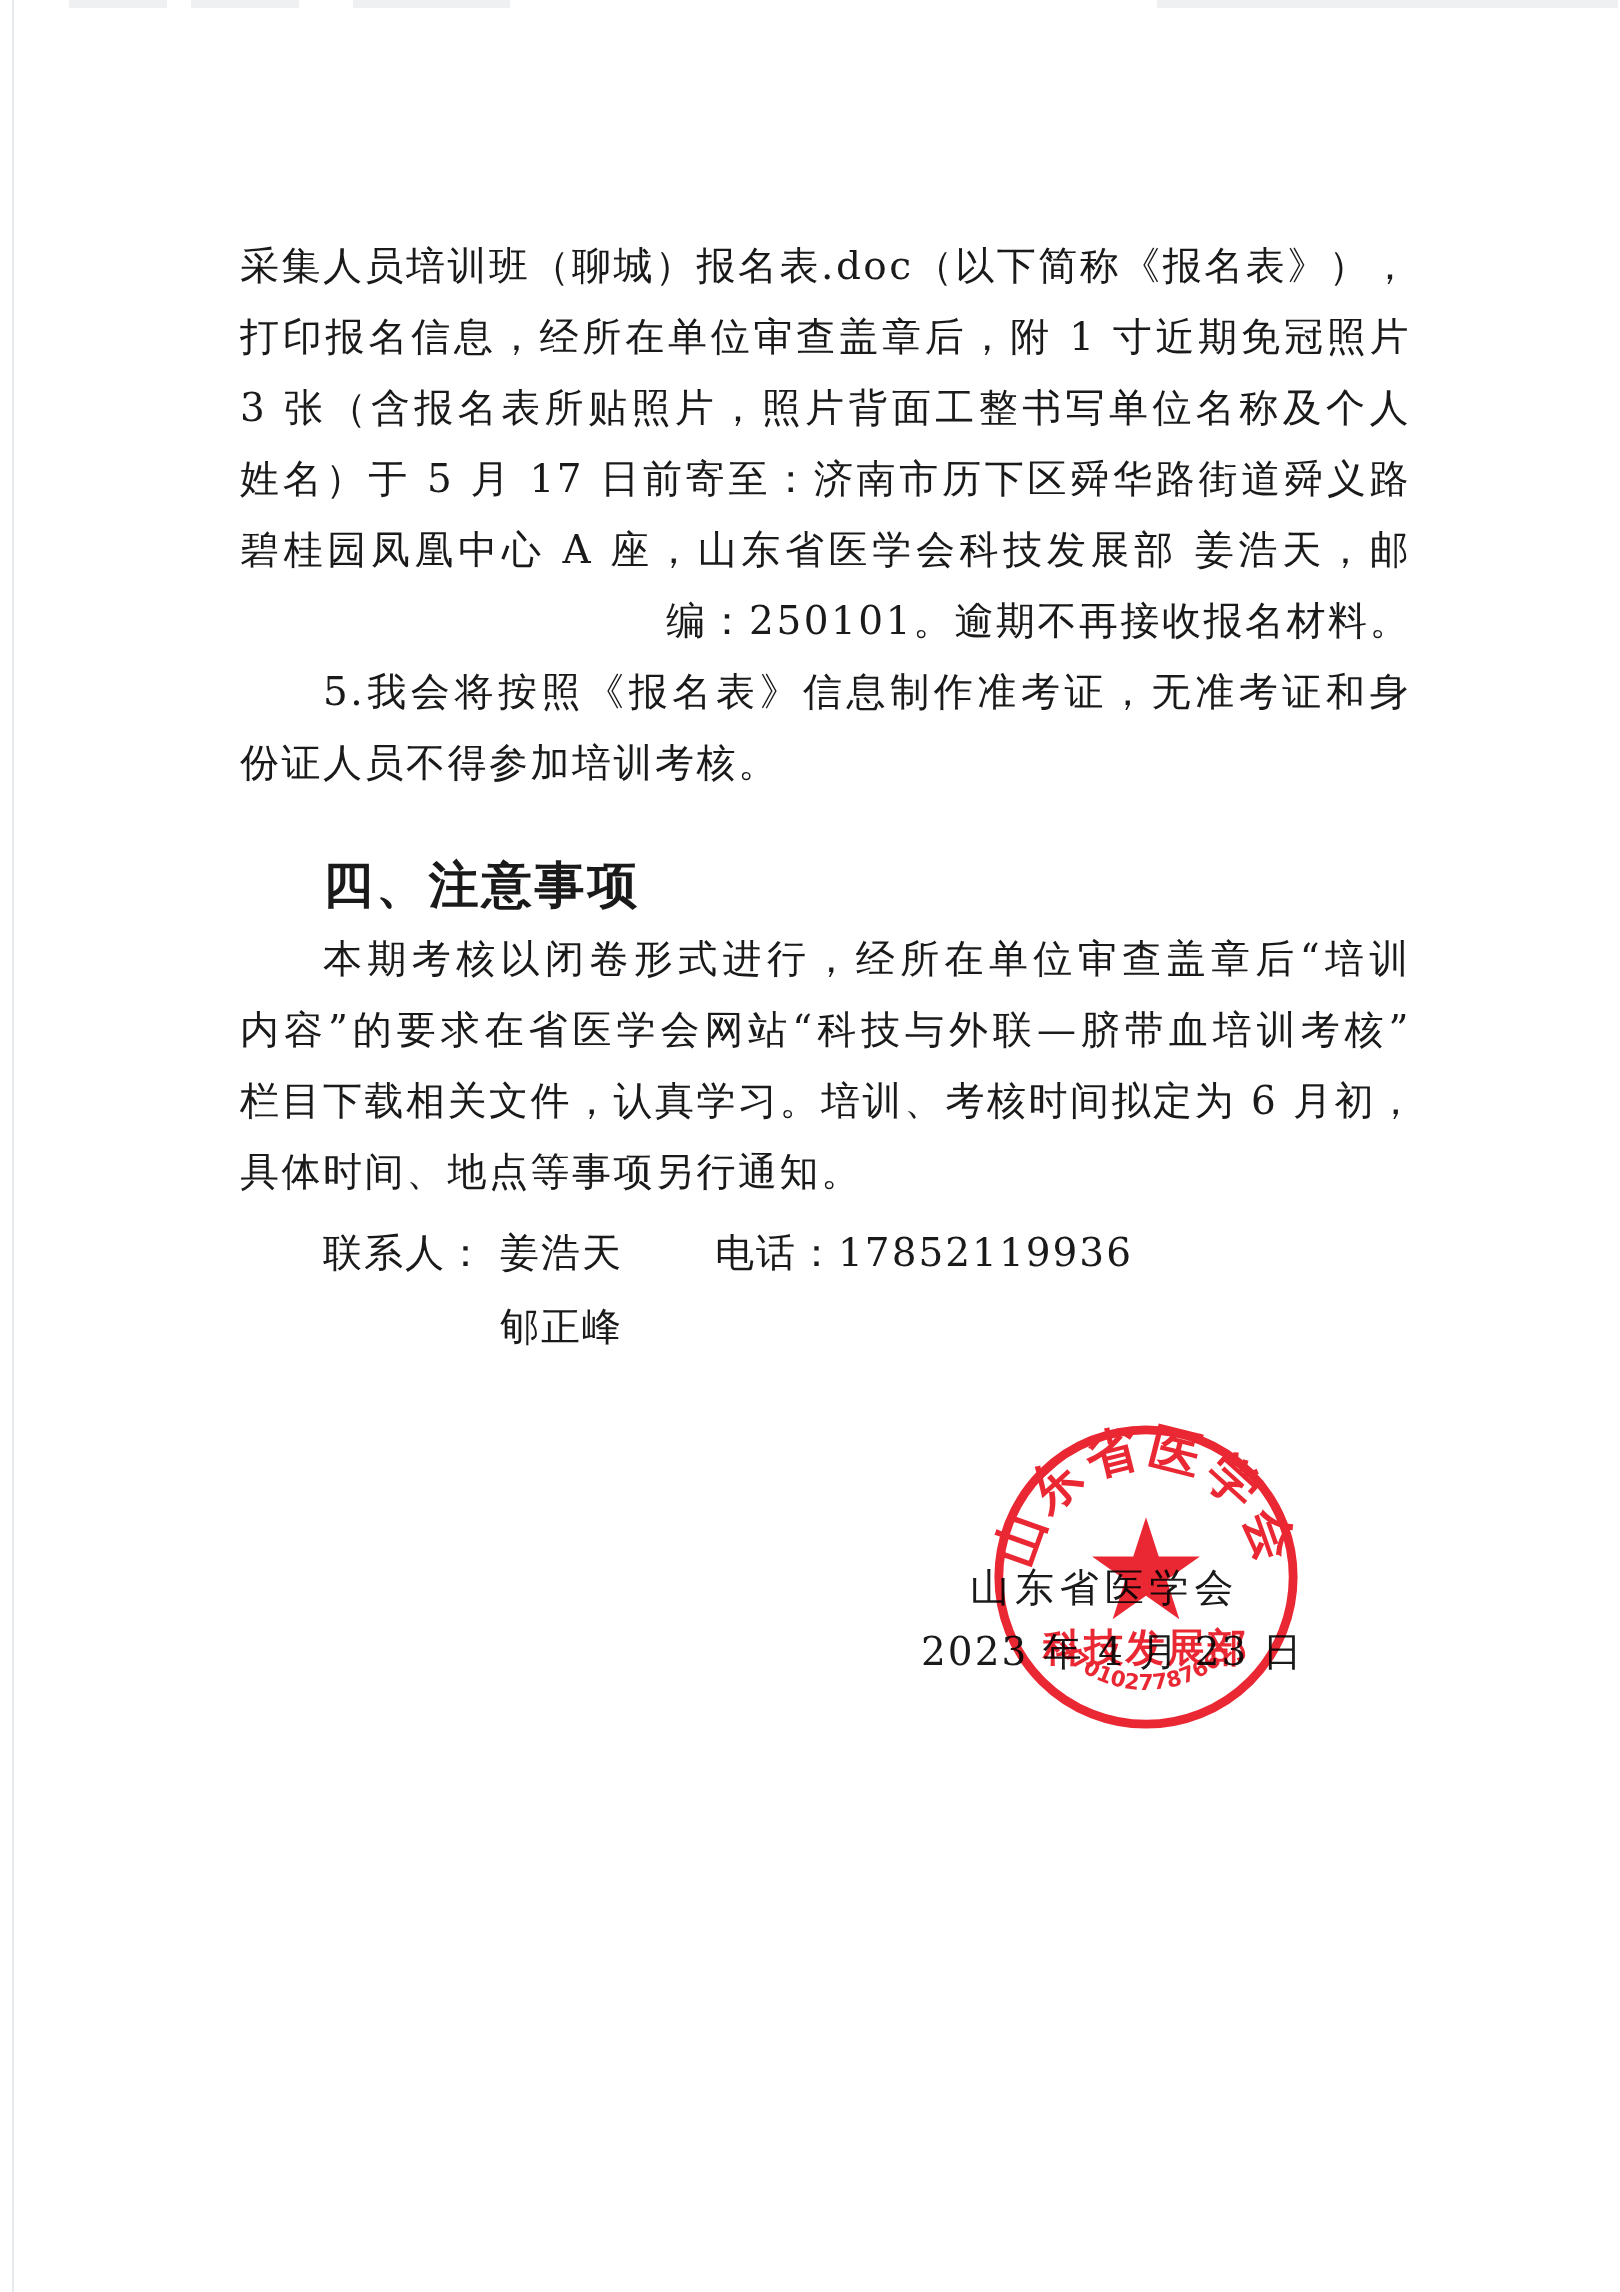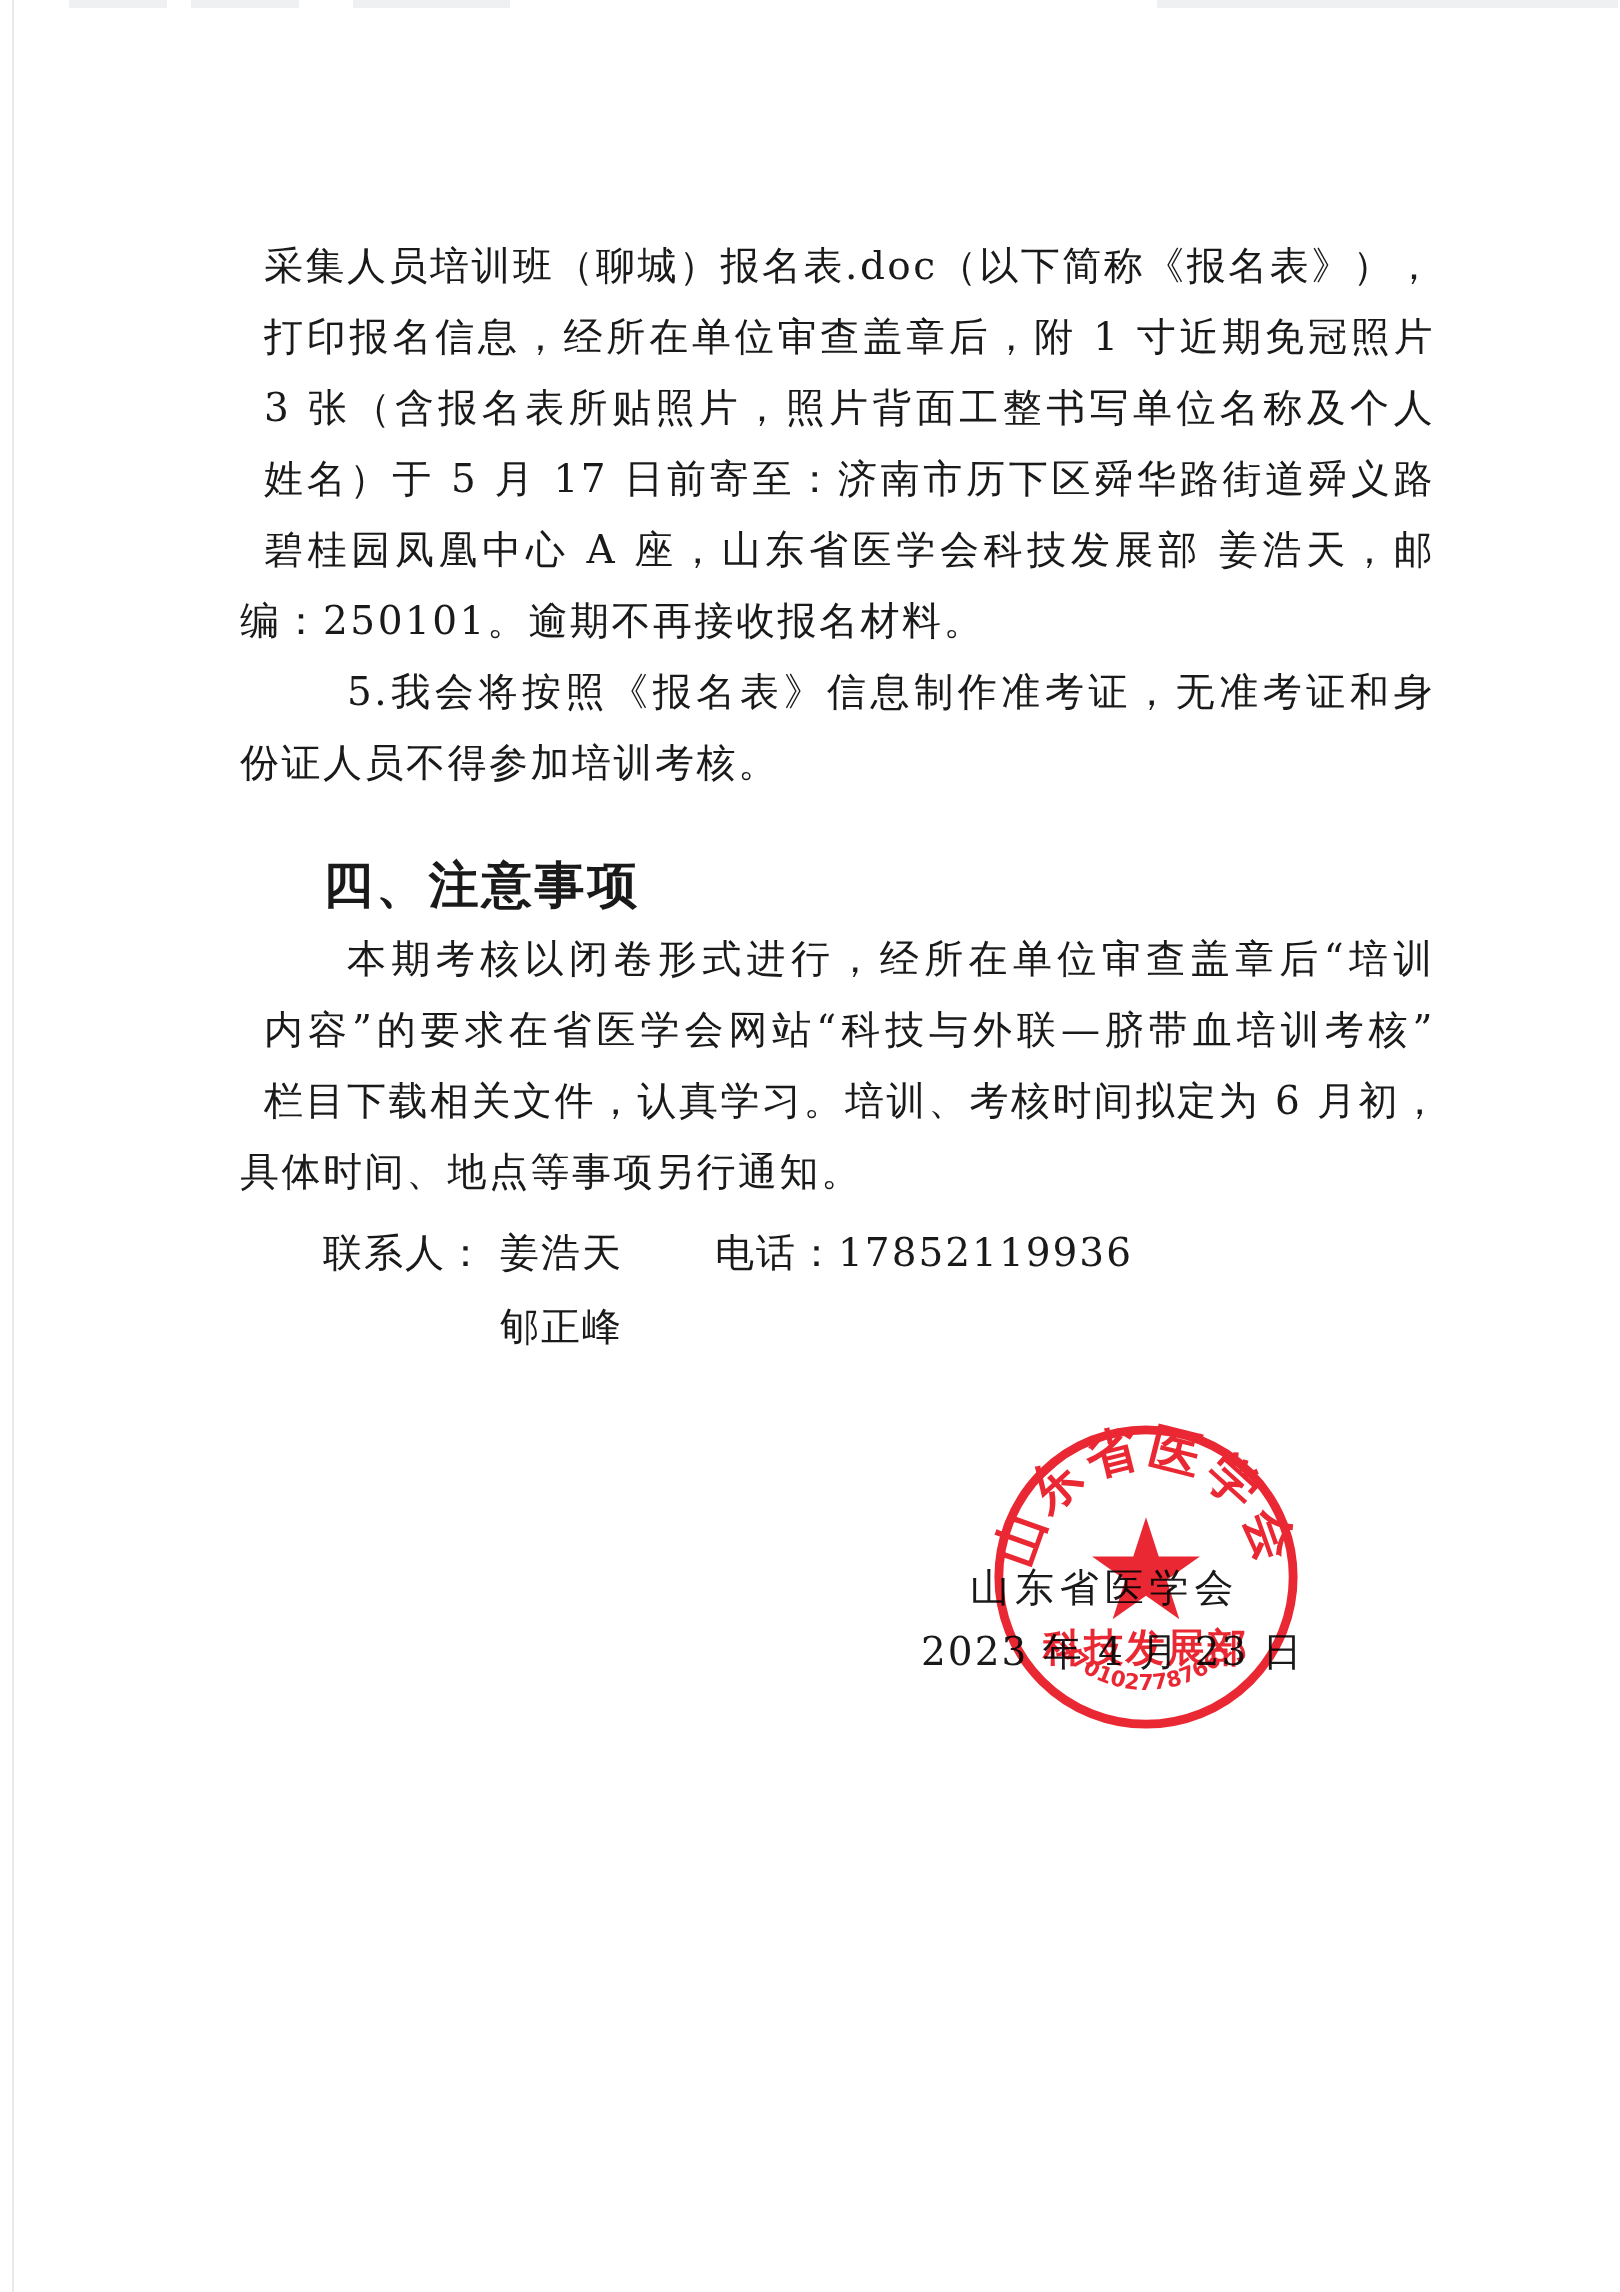--- a/index.html
+++ b/index.html
@@ -41,21 +41,20 @@
     width: 1171px;
     font-size: 39px;
     line-height: 43px;
     height: 43px;
     white-space: nowrap;
     letter-spacing: 2.5px;
   }
   .line.justify {
     text-align: justify;
     text-align-last: justify;
-    margin-left: 24px;
   }
   .indent { padding-left: 83px; width: 1088px; }
   .heading {
     position: absolute;
     left: 83px;
     font-family: "DejaVu Sans", "Liberation Sans", sans-serif;
     font-weight: bold;
     font-size: 50px;
     line-height: 43px;
     letter-spacing: 2.9px;
@@ -99,21 +98,21 @@
 <div class="scan-top" style="left:1157px;width:461px;"></div>
 
 <div class="page">
 
   <div>
     <div class="line justify" style="top:244px;">采集人员培训班（聊城）报名表.doc（以下简称《报名表》），</div>
     <div class="line justify" style="top:315px;">打印报名信息，经所在单位审查盖章后，附 1 寸近期免冠照片</div>
     <div class="line justify" style="top:386px;">3 张（含报名表所贴照片，照片背面工整书写单位名称及个人</div>
     <div class="line justify" style="top:457px;">姓名）于 5 月 17 日前寄至：济南市历下区舜华路街道舜义路</div>
     <div class="line justify" style="top:528px;">碧桂园凤凰中心 A 座，山东省医学会科技发展部 姜浩天，邮</div>
-    <div class="line" style="top:599px;">编：250101。逾期不再接收报名材料。</div>
+    <div class="line" style="top:599px;text-align:right;">编：250101。逾期不再接收报名材料。</div>
   </div>
 
   <div>
     <div class="line justify indent" style="top:670px;">5.我会将按照《报名表》信息制作准考证，无准考证和身</div>
     <div class="line" style="top:741px;">份证人员不得参加培训考核。</div>
   </div>
 
   <div class="heading" style="top:864px;">四、注意事项</div>
 
   <div>

